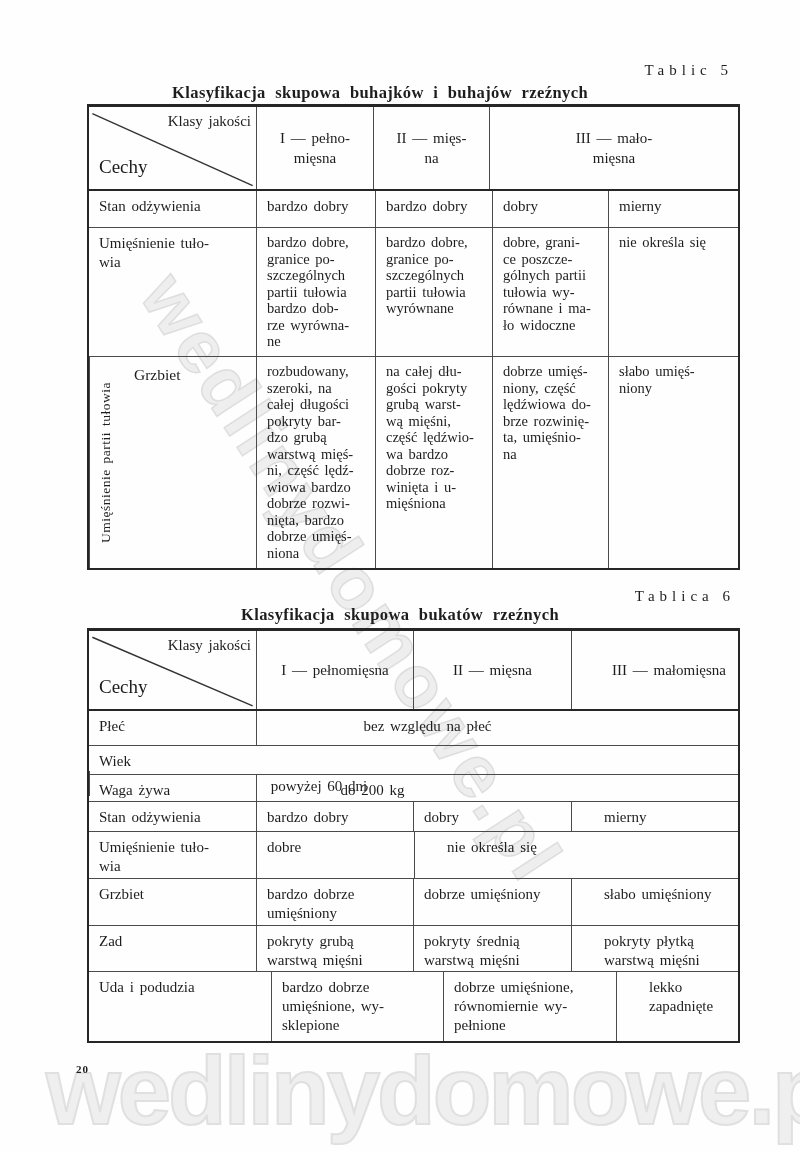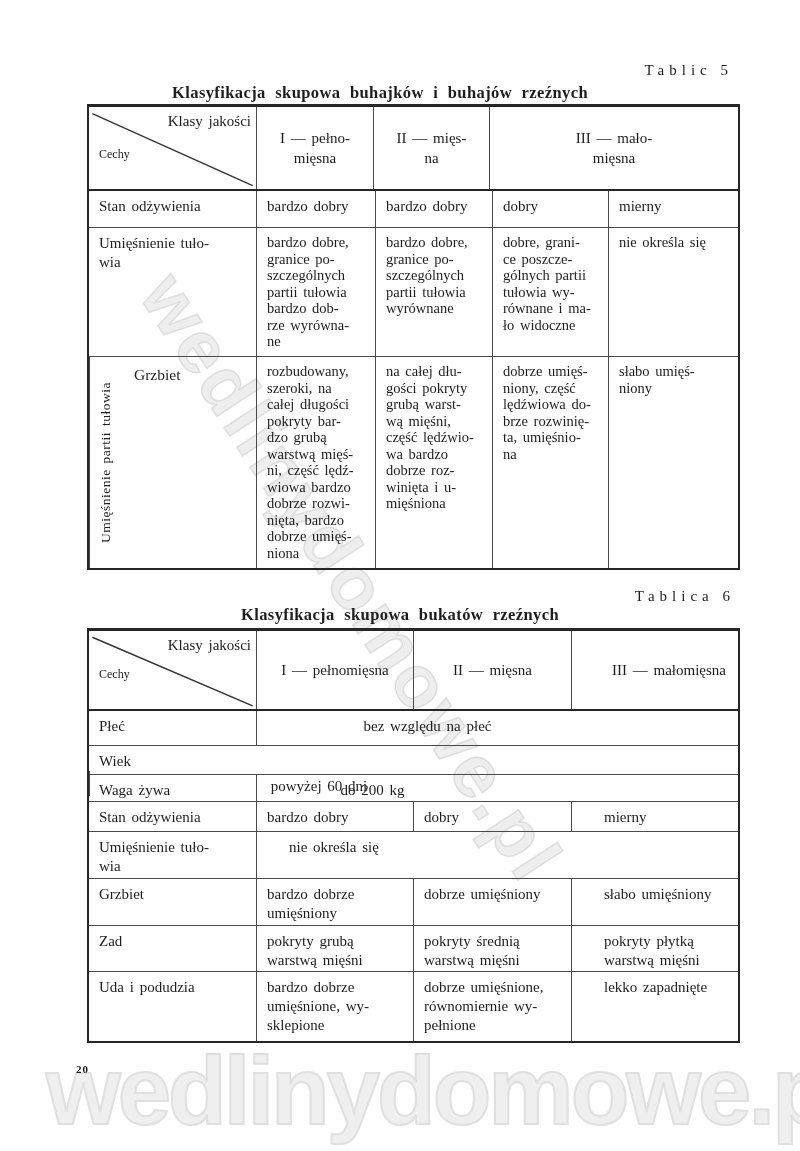--- a/index.html
+++ b/index.html
@@ -71,28 +71,28 @@
   .t6 .c2 { width:158px; }
   .t6 .c3 { flex:1;padding-left:32px; }
   .t6 .hdr { height:80px; }
   .t6 .rA { height:34px; }
   .t6 .rB { height:29px;flex-direction:column; }
   .t6 .rC { height:27px; }
   .t6 .rD { height:30px; }
   .t6 .rE { height:47px; }
   .t6 .rF { height:47px; }
   .t6 .rG { height:46px; }
-  .t6 .rH { flex:1; }
+  .t6 .rH { flex:1;gap:15px; }
 
   
   .hcell { display:flex; align-items:center; justify-content:center; text-align:center; padding:4px; font-size:15px; line-height:20px; white-space:pre-line; }
   .corner { position:relative; padding:0; }
   .corner svg { position:absolute; inset:0; width:100%; height:100%; }
   .corner .top-lab { position:absolute; top:5px; right:5px; font-size:15px; }
-  .corner .bot-lab { position:absolute; bottom:25px; left:10px; font-size:12px; }
+  .corner .bot-lab { position:absolute; bottom:13px; left:10px; font-size:19px; }
 
   
   .spanval { flex:1; text-align:center; }
   .pad1 { padding-right:150px; }
   .pad2 { padding-right:200px; }
   .pad3 { padding-right:260px; }
 
   
   .r3lbl { display:flex; padding:0; }
   .vstrip {
@@ -234,20 +234,21 @@
 
     <div class="trow rD sep">
       <div class="tcell c0 lbl">Stan odżywienia</div>
       <div class="tcell c1">bardzo dobry</div>
       <div class="tcell c2">dobry</div>
       <div class="tcell c3">mierny</div>
     </div>
     <div class="trow rE sep">
       <div class="tcell c0 lbl">Umięśnienie tuło-
 wia</div>
+      <div class="tcell c2">dobre</div>
       <div class="tcell c3">nie określa się</div>
     </div>
     <div class="trow rF sep">
       <div class="tcell c0 lbl">Grzbiet</div>
       <div class="tcell c1">bardzo dobrze
 umięśniony</div>
       <div class="tcell c2">dobrze umięśniony</div>
       <div class="tcell c3">słabo umięśniony</div>
     </div>
     <div class="trow rG sep">

